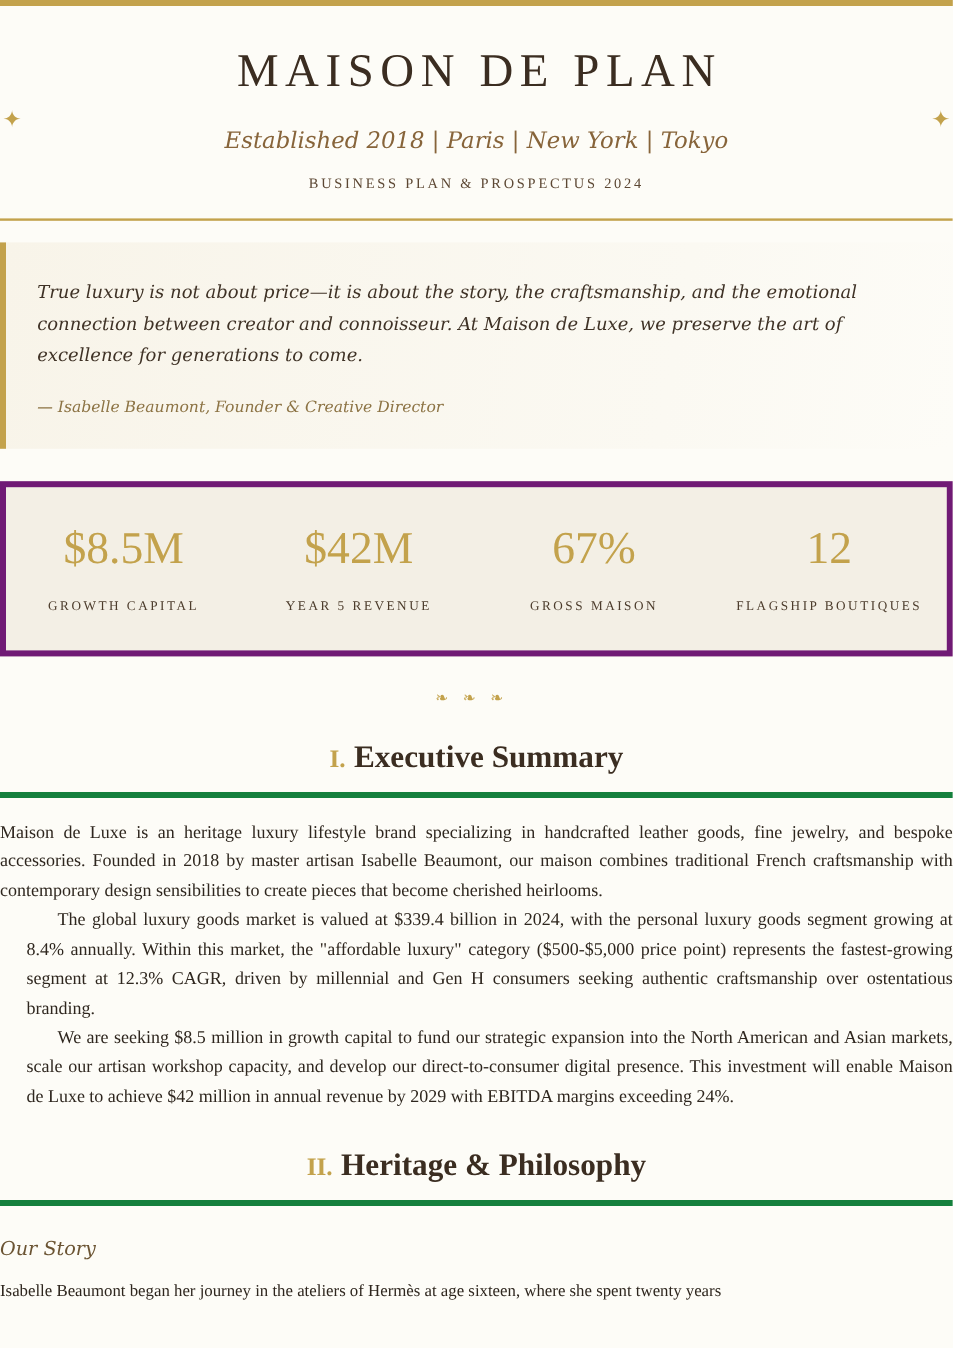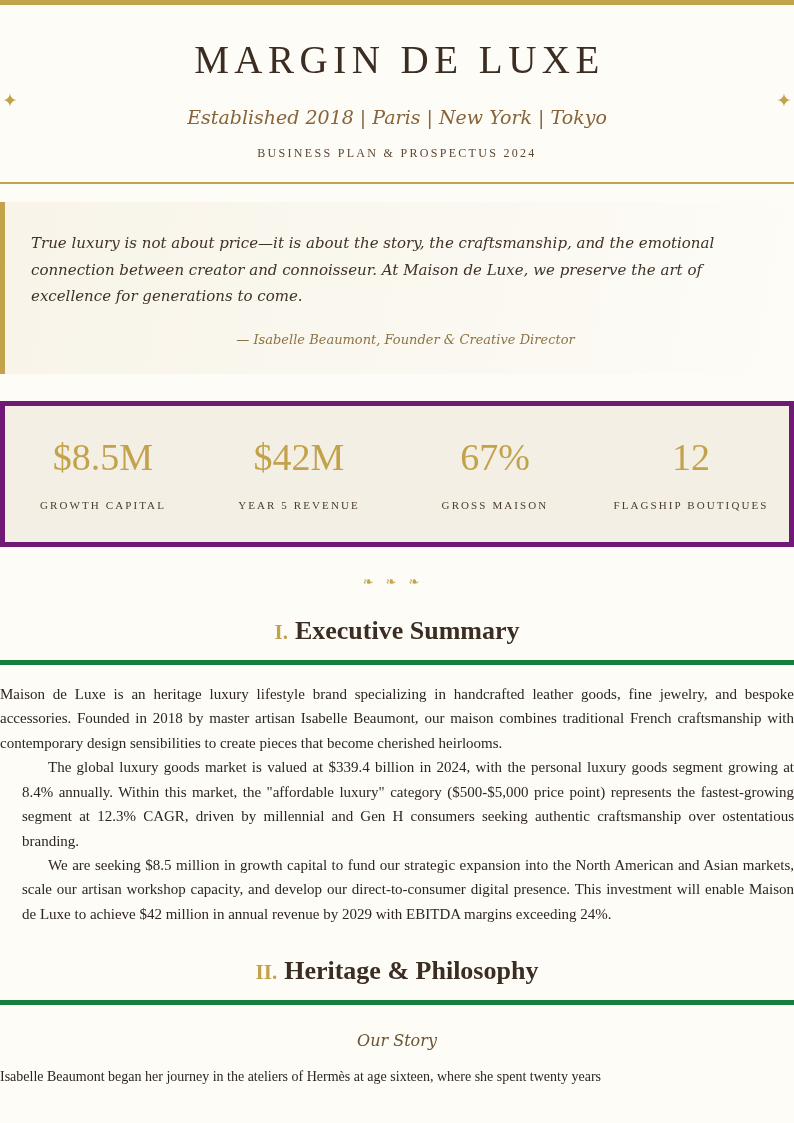--- a/index.html
+++ b/index.html
@@ -81,21 +81,21 @@
     font-size: 15px;
     line-height: 1.78;
     color: #3f3226;
     margin: 0;
   }
   .quote-attrib {
     font-family: "DejaVu Serif", serif;
     font-style: italic;
     font-size: 13px;
     color: #8c7344;
-    text-align: center;
+    text-align: left;
     margin: 22px 0 0 0;
   }
 
   
   .stats-band {
     margin: 27px 0 0 0;
     background: #f3efe5;
     border: 5px solid #701a75;
     box-sizing: border-box;
     display: flex;
@@ -171,42 +171,42 @@
     display: flex;
     gap: 34px;
     padding-top: 26px;
   }
   .col { flex: 1 1 0; }
   .col-heading {
     font-family: "DejaVu Serif", serif;
     font-style: italic;
     font-size: 16px;
     color: #6b5433;
-    text-align: center;
+    text-align: left;
     margin: 0 0 16px 0;
   }
   .col p {
     font-family: "Liberation Serif", serif;
     font-size: 14px;
     line-height: 1.62;
     color: #2e261e;
     text-align: justify;
     margin: 0;
   }
 </style>
 </head>
 <body>
 
 <div class="page">
 
   <header class="masthead">
     <span class="corner-star left">✦</span>
     <span class="corner-star right">✦</span>
 
-    <h1 class="brand-title">MARGIN DE LUXE</h1>
+    <h1 class="brand-title">MAISON DE PLAN</h1>
     <div class="brand-subtitle">Established 2018 | Paris | New York | Tokyo</div>
     <div class="brand-tagline">BUSINESS PLAN &amp; PROSPECTUS 2024</div>
   </header>
 
   <section class="quote-block">
     <p class="quote-text">True luxury is not about price—it is about the story, the craftsmanship, and the emotional connection between creator and connoisseur. At Maison de Luxe, we preserve the art of excellence for generations to come.</p>
     <p class="quote-attrib">— Isabelle Beaumont, Founder &amp; Creative Director</p>
   </section>
 
   <section class="stats-band">

